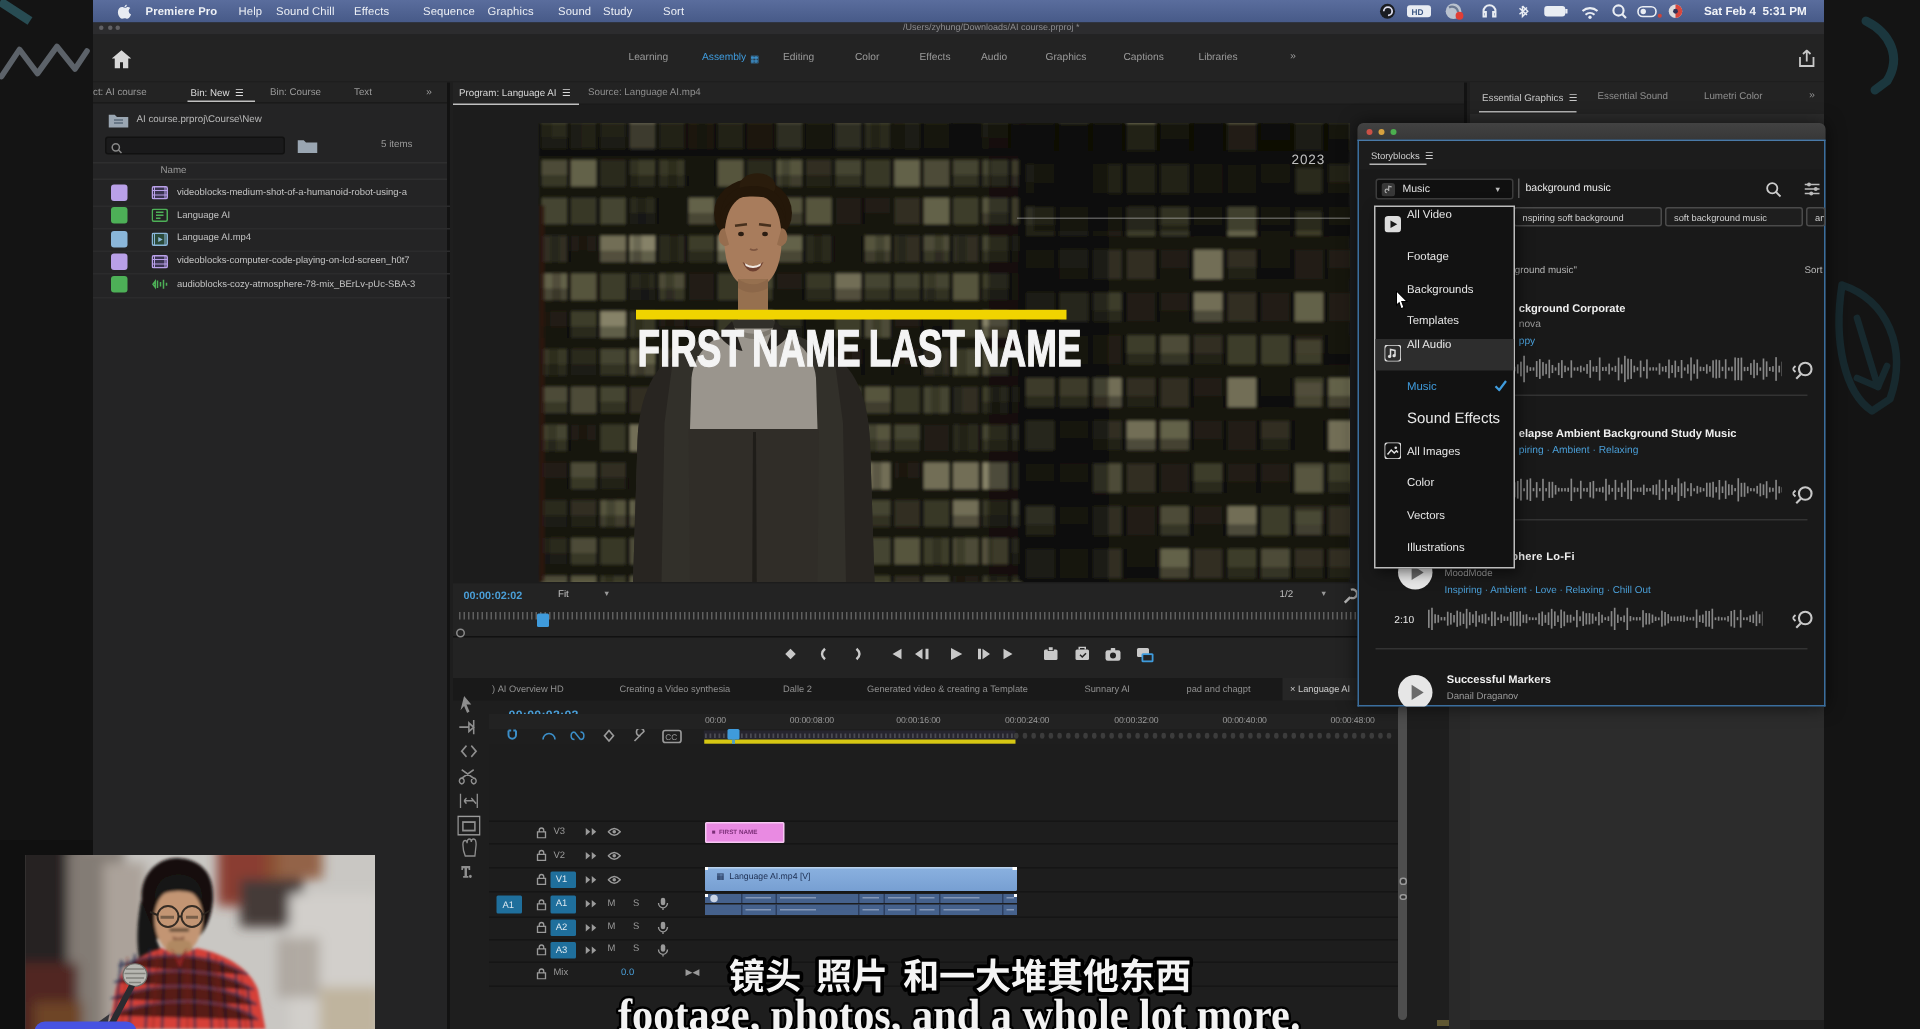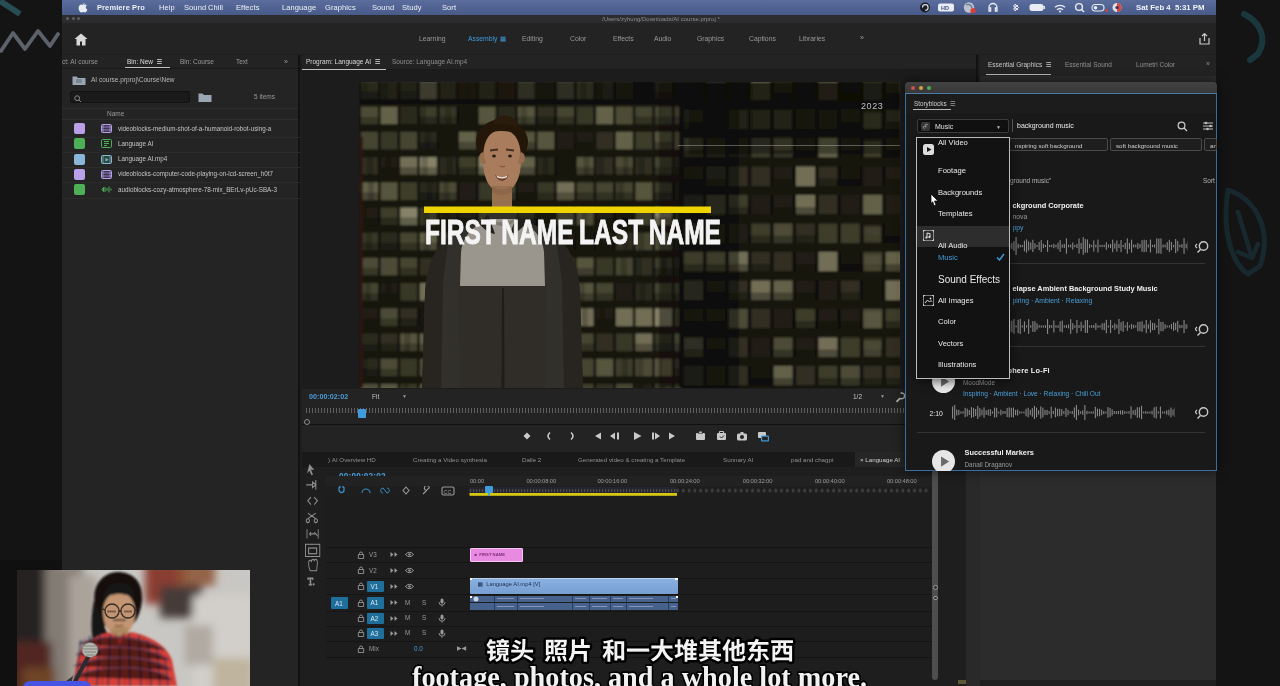--- a/index.html
+++ b/index.html
@@ -23,21 +23,21 @@
 <div class="abs" style="left:62px;top:0;width:1154px;height:15px;background:linear-gradient(#5a6d9d,#475a88)">
 <svg class="abs" style="left:15px;top:2.5px" width="12" height="11" viewBox="0 0 12 11">
       <path d="M8.3,1.6 c-0.6,0-1.4,0.5-1.9,0.5 c-0.5,0-1.2-0.5-2-0.5 C3,1.6,1.6,2.8,1.6,5.2 c0,2.4,1.7,4.3,2.7,4.3 c0.5,0,1.1-0.4,1.8-0.4 c0.7,0,1.2,0.4,1.8,0.4 c1,0,2.4-2,2.4-3 c-1-0.5-1.5-1.2-1.5-2.2 c0-0.9,0.5-1.6,1.1-2 C9.4,1.8,8.8,1.6,8.3,1.6 Z M7.6,0 C6.7,0.1,5.9,1,6,1.9 C6.9,1.9,7.7,1,7.6,0 Z" fill="#e8ecf2"></path>
     </svg>
 </div>
 <div class="t" style="left:97px;top:3.2px;font-size:7.5px;color:#eef1f6;font-weight:bold;letter-spacing:0.1px">Premiere Pro</div>
 <div class="t" style="left:159px;top:3.2px;font-size:7.5px;color:#eef1f6;letter-spacing:0.1px">Help</div>
 <div class="t" style="left:184px;top:3.2px;font-size:7.5px;color:#eef1f6;letter-spacing:0.1px">Sound</div>
 <div class="t" style="left:208px;top:3.2px;font-size:7.5px;color:#eef1f6;letter-spacing:0.1px">Chill</div>
 <div class="t" style="left:236px;top:3.2px;font-size:7.5px;color:#eef1f6;letter-spacing:0.1px">Effects</div>
-<div class="t" style="left:282px;top:3.2px;font-size:7.5px;color:#eef1f6;letter-spacing:0.1px">Language</div>
+<div class="t" style="left:282px;top:3.2px;font-size:7.5px;color:#eef1f6;letter-spacing:0.1px">Sequence</div>
 <div class="t" style="left:325px;top:3.2px;font-size:7.5px;color:#eef1f6;letter-spacing:0.1px">Graphics</div>
 <div class="t" style="left:372px;top:3.2px;font-size:7.5px;color:#eef1f6;letter-spacing:0.1px">Sound</div>
 <div class="t" style="left:402px;top:3.2px;font-size:7.5px;color:#eef1f6;letter-spacing:0.1px">Study</div>
 <div class="t" style="left:442px;top:3.2px;font-size:7.5px;color:#eef1f6;letter-spacing:0.1px">Sort</div>
 <svg class="abs" style="left:916px;top:0" width="220" height="15" viewBox="0 0 220 15">
 <circle cx="9" cy="7.5" r="5" fill="#1a1d22"></circle>
     <path d="M6.5,7.5 a2.8,2.8 0 1 1 2.8,2.8" stroke="#dde" stroke-width="1.2" fill="none"></path>
 <rect x="22" y="3.5" width="16" height="8" rx="2" fill="#e9edf3"></rect>
     <text x="25" y="9.8" font-size="5.5" font-weight="bold" fill="#3d5884" font-family="Liberation Sans">HD</text>
 <circle cx="53" cy="7.5" r="5.2" fill="#b9c2cf"></circle>
@@ -1854,21 +1854,21 @@
     <div class="t" style="left:21px;top:28.2px;font-size:7.6px;color:#e8e8e8">Footage</div>
     <div class="t" style="left:21px;top:49.8px;font-size:7.6px;color:#e8e8e8">Backgrounds</div>
     <div class="t" style="left:21px;top:71.4px;font-size:7.6px;color:#e8e8e8">Templates</div>
     <div class="abs" style="left:0;top:87.7px;width:100%;height:21px;background:#2d2d2d"></div>
     <svg class="abs" style="left:5.5px;top:92.2px" width="11" height="11" viewBox="0 0 11 11">
       <rect x="0" y="0" width="11" height="11" rx="2.5" fill="none" stroke="#ddd" stroke-width="1.1"></rect>
       <path d="M4,7.5 V3 l3,0.6 V7" stroke="#ddd" stroke-width="1" fill="none"></path>
       <circle cx="3.4" cy="7.6" r="1.1" fill="#ddd"></circle>
       <circle cx="6.4" cy="7.1" r="1.1" fill="#ddd"></circle>
     </svg>
-    <div class="t" style="left:21px;top:103px;font-size:7.6px;color:#e8e8e8">All Audio</div>
+    <div class="t" style="left:21px;top:87px;font-size:7.6px;color:#e8e8e8">All Audio</div>
     <div class="t" style="left:21px;top:114.5px;font-size:7.6px;color:#3f9bdc">Music</div>
     <svg class="abs" style="left:79px;top:115.2px" width="9" height="8" viewBox="0 0 9 8">
       <path d="M1,4.5 l2.5,2.5 L8,1" stroke="#3f9bdc" stroke-width="1.5" fill="none"></path>
     </svg>
     <div class="t" style="left:21px;top:136.0px;font-size:10px;color:#e8e8e8">Sound Effects</div>
     <svg class="abs" style="left:5.5px;top:156.9px" width="11" height="11" viewBox="0 0 11 11">
       <rect x="0" y="0" width="11" height="11" rx="2.5" fill="none" stroke="#ddd" stroke-width="1.1"></rect>
       <path d="M2,8 l2.5,-3 l2,2 l1.5,-1.5 l1,1.2" stroke="#ddd" stroke-width="1" fill="none"></path>
       <circle cx="7.5" cy="3.5" r="0.9" fill="#ddd"></circle>
     </svg>

